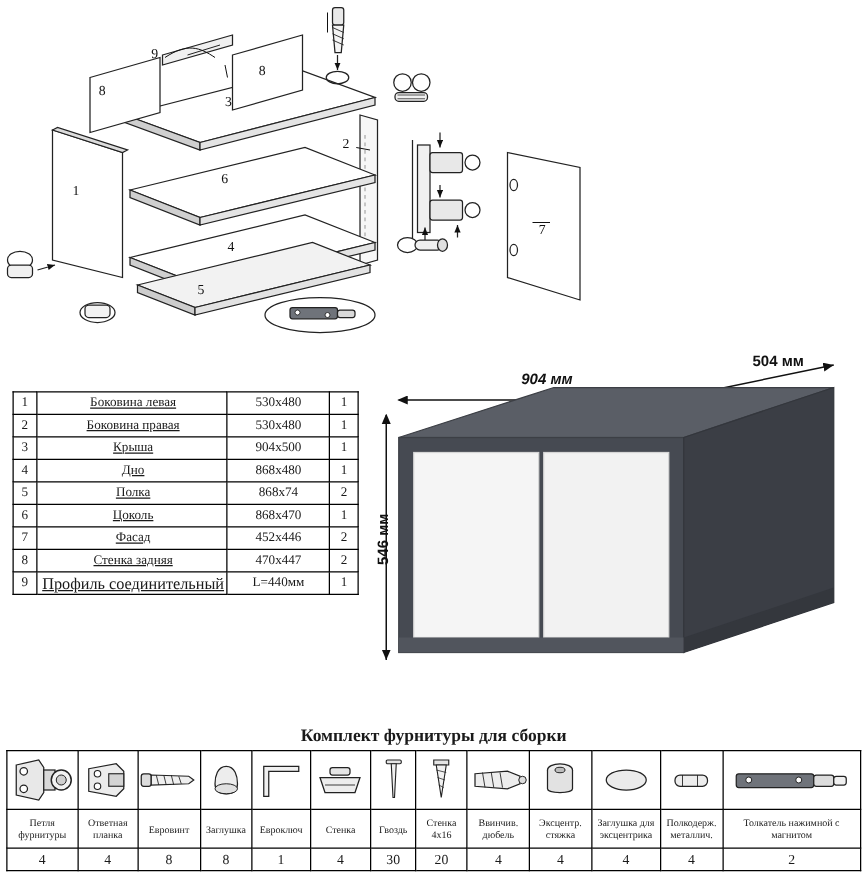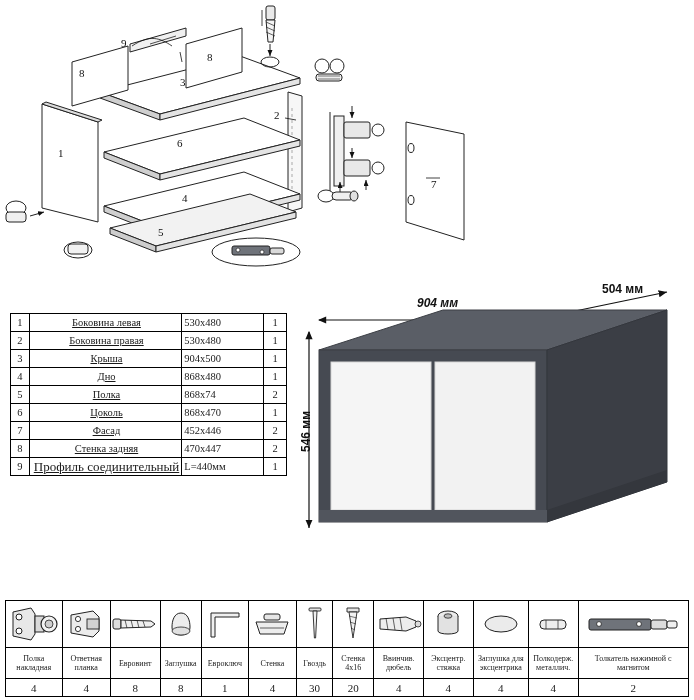--- a/index.html
+++ b/index.html
@@ -46,21 +46,21 @@
   #parts-table td {
     border: 1px solid #000;
     padding: 1px 2px;
     height: 15px;
     line-height: 13px;
     white-space: nowrap;
     overflow: hidden;
   }
   #parts-table td.num { width: 14px; text-align: center; }
   #parts-table td.name { width: 140px; text-align: center; padding-left: 4px; text-decoration: underline; }
-  #parts-table td.size { width: 78px; }
+  #parts-table td.size { width: 78px; text-align: center; }
   #parts-table td.qty  { width: 18px; text-align: center; }
   .small-name { font-size: 13px; }
   
   #cabinet {
     position: absolute;
     left: 295px;
     top: 280px;
     width: 395px;
     height: 275px;
   }
@@ -340,20 +340,21 @@
         <rect x="24" y="230" width="228" height="12" fill="#51555d"></rect>
         <polygon points="252,230 372,190 372,202 252,242" fill="#34373d"></polygon>
       </g>
     </svg>
 
     <div class="dim-label" style="left:122px; top:16px;font-style:italic;">904 мм</div>
     <div class="dim-label" style="left:307px; top:2px;">504 мм</div>
     <div class="dim-label dim-vert" style="left:4px; top:172px;">546 мм</div>
   </div>
 
+  <div id="kit-title">Комплект фурнитуры для сборки</div>
 
   <table id="kit-table">
     <colgroup>
       <col style="width:8.2%">
         <col style="width:7.0%">
         <col style="width:7.2%">
       <col style="width:6.0%">
         <col style="width:6.8%">
         <col style="width:7.0%">
       <col style="width:5.2%">
@@ -451,21 +452,21 @@
           <svg class="kit-icon" width="100" height="26" viewBox="0 0 100 26">
             <rect x="6" y="8" width="62" height="11" rx="2" fill="#6f737a" stroke="#222" stroke-width="1"></rect>
             <circle cx="16" cy="13" r="2.4" fill="#fff" stroke="#222" stroke-width="0.8"></circle>
             <circle cx="56" cy="13" r="2.4" fill="#fff" stroke="#222" stroke-width="0.8"></circle>
             <rect x="68" y="9" width="16" height="9" rx="2" fill="#dcdcdc" stroke="#222" stroke-width="1"></rect>
             <rect x="84" y="10" width="10" height="7" rx="2" fill="#f0f0f0" stroke="#222" stroke-width="1"></rect>
           </svg>
         </td>
       </tr>
       <tr class="labels">
-        <td>Полка накладная</td>
+        <td>Петля фурнитуры</td>
         <td>Ответная планка</td>
         <td>Евровинт</td>
         <td>Заглушка</td>
         <td>Евроключ</td>
         <td>Стенка</td>
         <td>Гвоздь</td>
         <td>Стенка 4х16</td>
         <td>Ввинчив. дюбель</td>
         <td>Эксцентр. стяжка</td>
         <td>Заглушка для эксцентрика</td>

